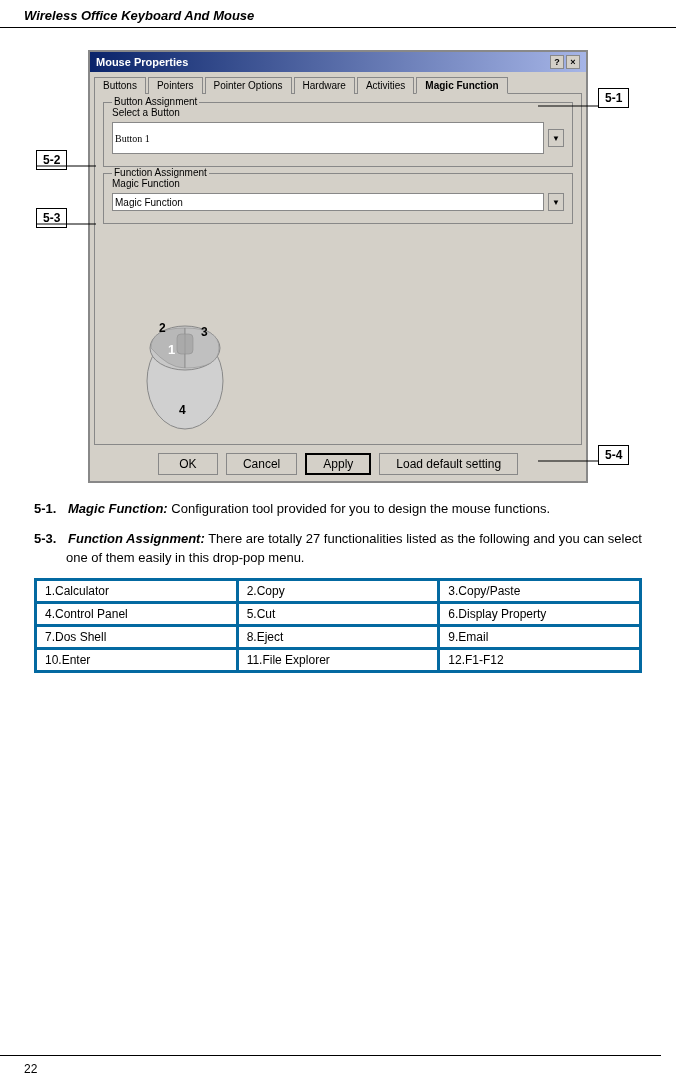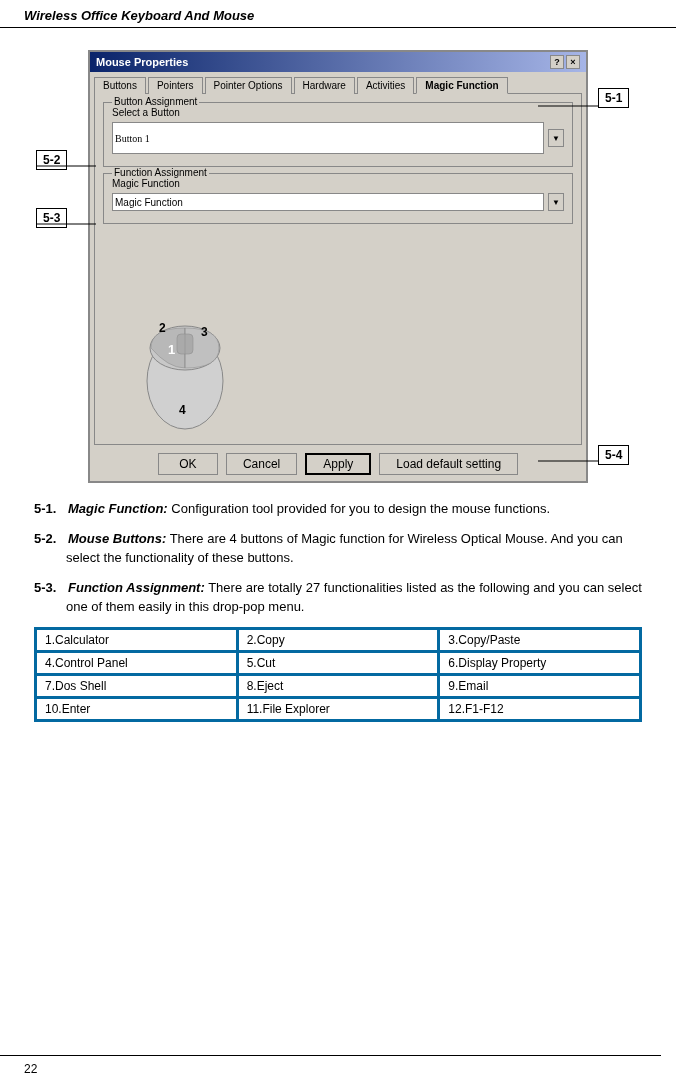--- a/index.html
+++ b/index.html
@@ -396,28 +396,20 @@
 
   <div class="section" style="margin-top:14px; margin-left:10px;">
     <p>
       <span class="section-num">5-1.</span>
       <span> </span>
       <span class="section-title">Magic Function:</span>
       <span>Configuration tool provided for you to design the mouse functions.</span>
     </p>
   </div>
 
-  <div class="section" style="margin-left:10px;">
-    <p>
-      <span class="section-num">5-2.</span>
-      <span> </span>
-      <span class="section-title">Mouse Buttons:</span>
-      <span>There are 4 buttons of  Magic function for Wireless Optical Mouse. And you can select the functionality of these buttons.</span>
-    </p>
-  </div>
 
   <div class="section" style="margin-left:10px;">
     <p>
       <span class="section-num">5-3.</span>
       <span> </span>
       <span class="section-title">Function Assignment:</span>
       <span>There are totally 27 functionalities listed as the following and you can select one of them easily in this drop-pop menu.</span>
     </p>
   </div>
 

